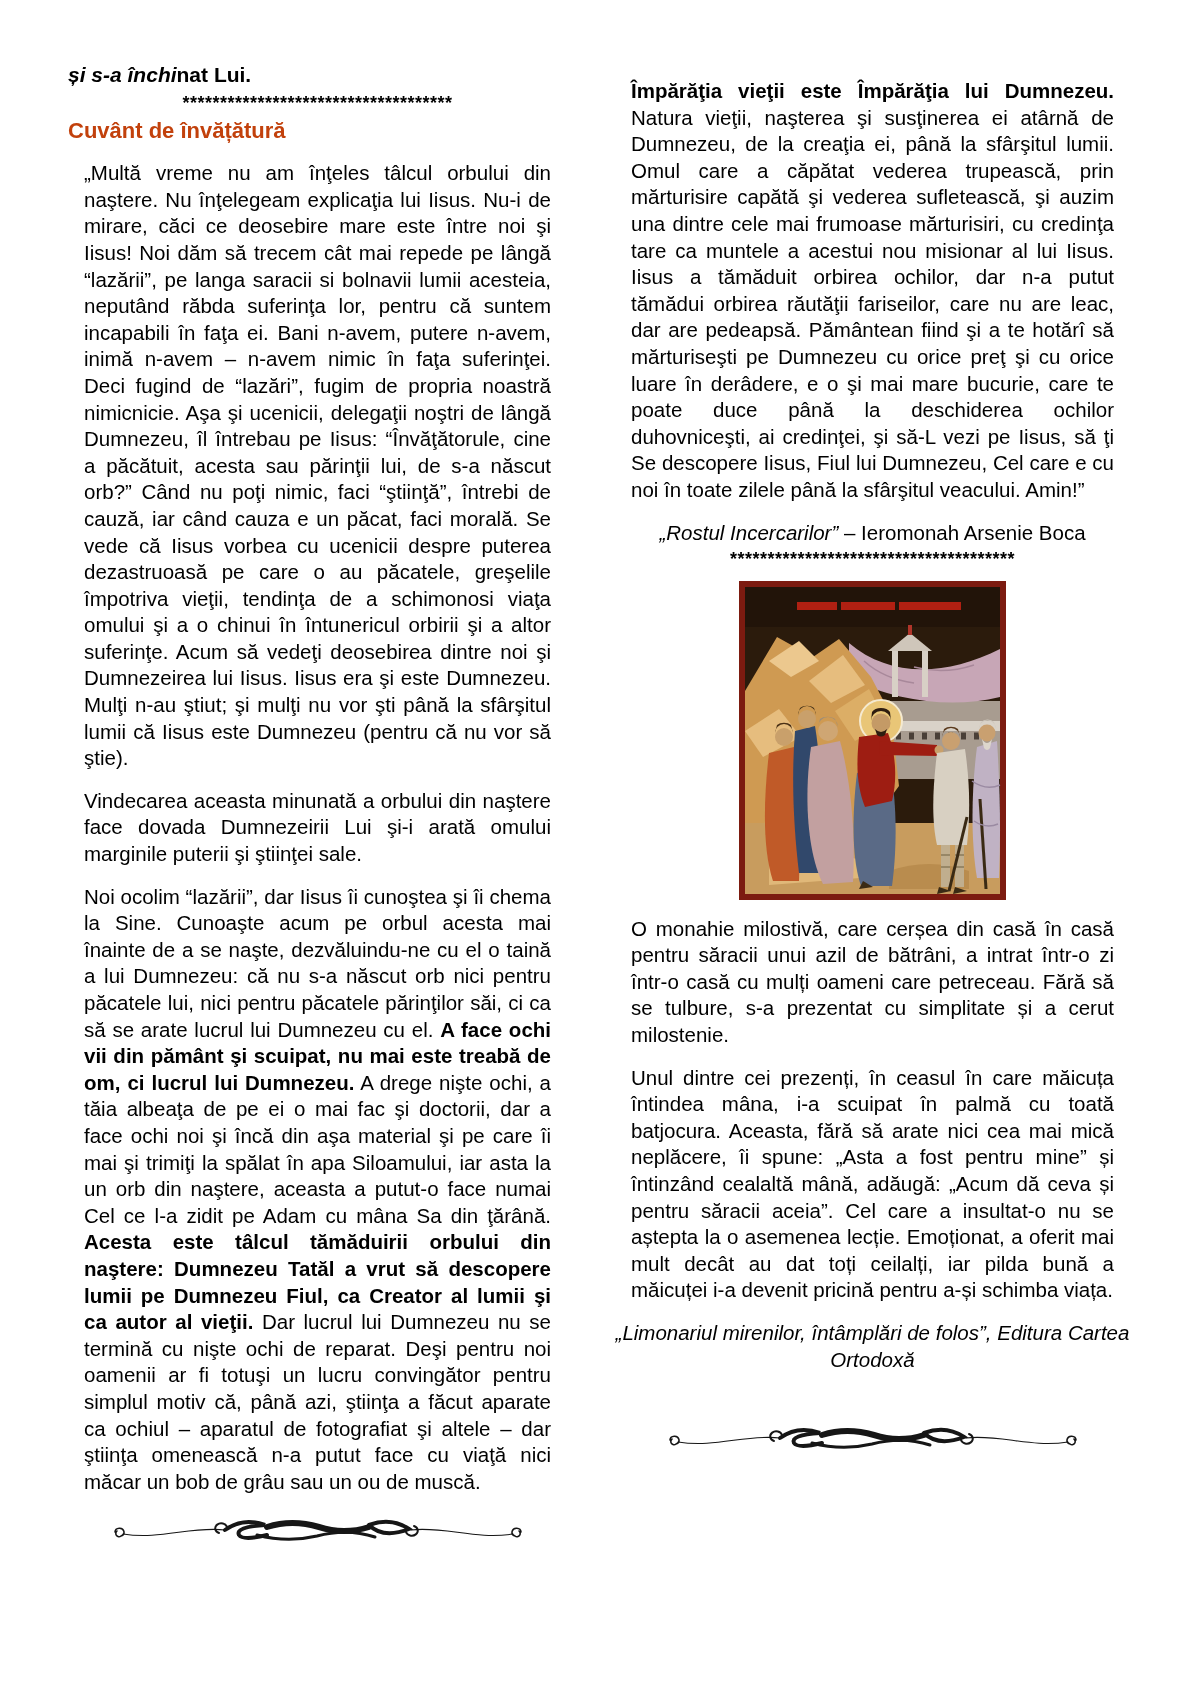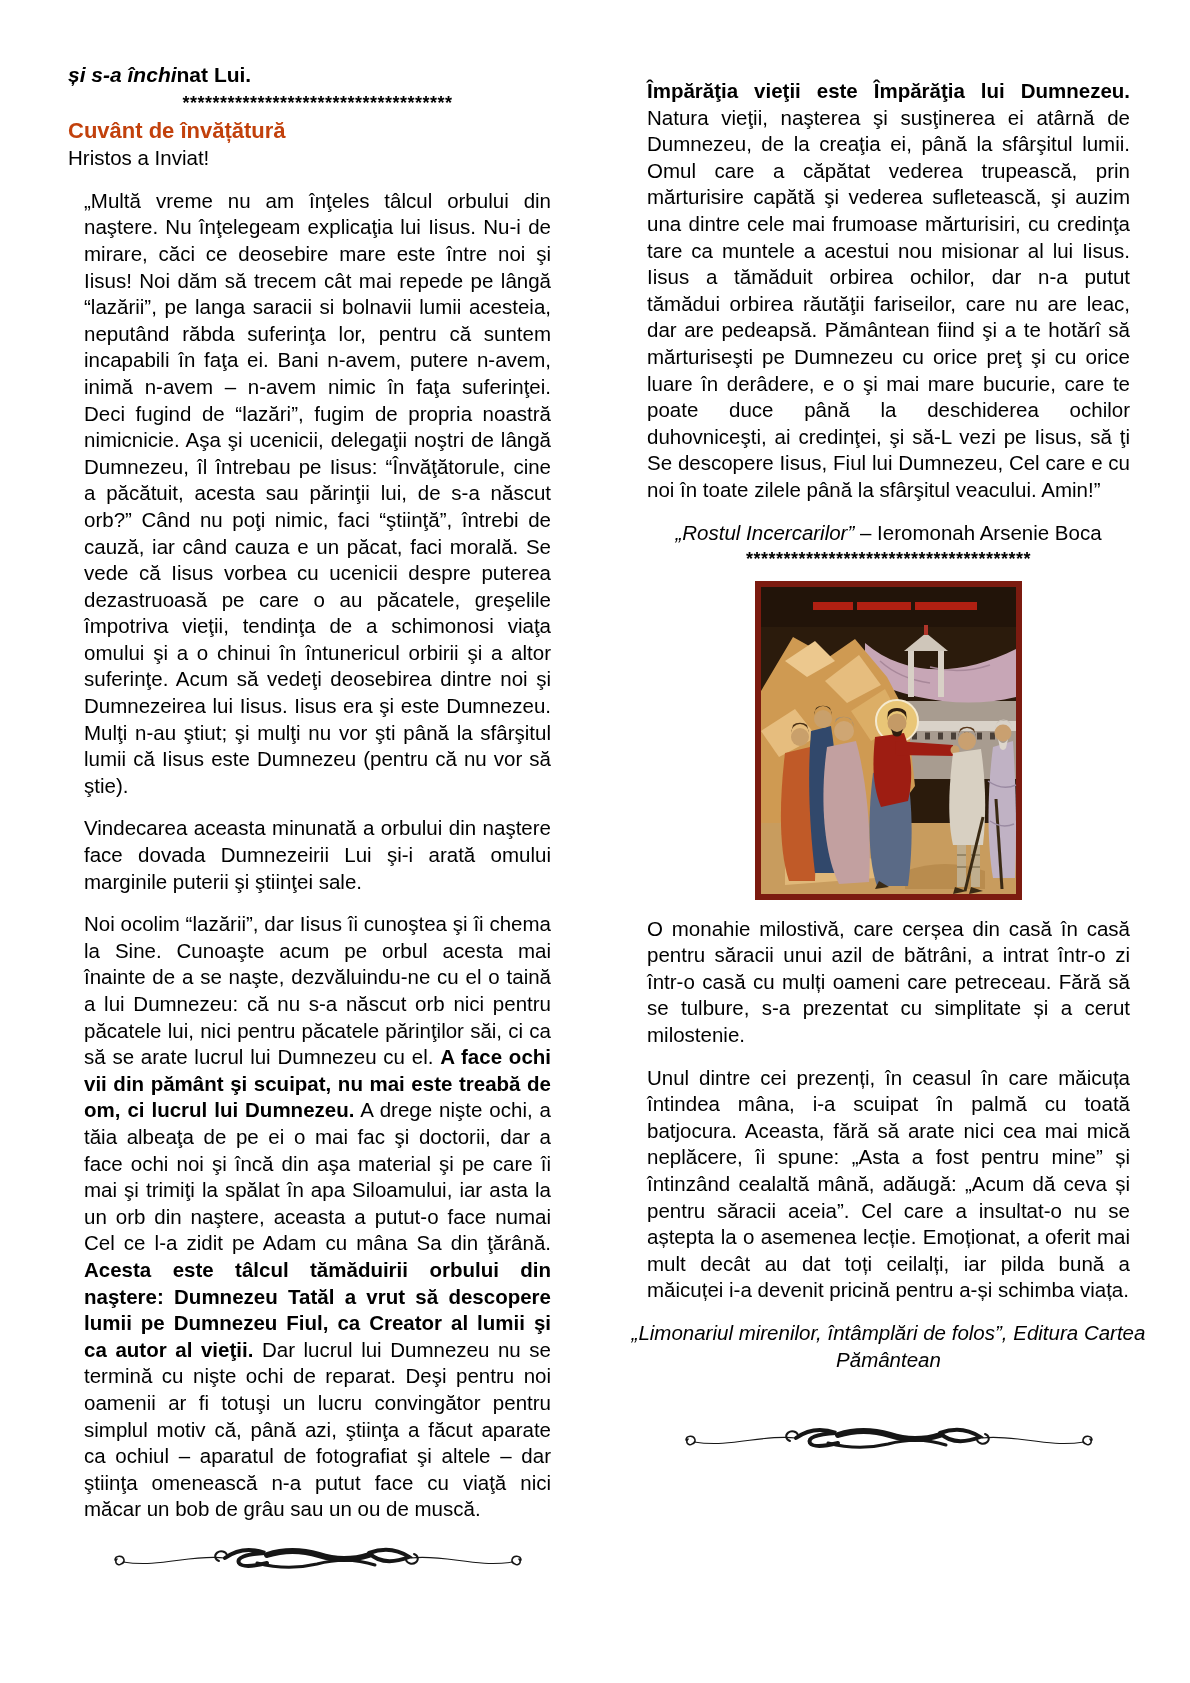--- a/index.html
+++ b/index.html
@@ -1,17 +1,17 @@
 <!DOCTYPE html>
 <html><head>
 <meta charset="utf-8">
 <style>
   html,body{margin:0;padding:0;background:#ffffff;}
   body{width:1190px;height:1683px;font-family:"Liberation Sans",sans-serif;color:#000;}
-  .page{box-sizing:border-box;width:1190px;height:1683px;padding:62px 64px 9px 68px;display:flex;gap:64px;}
+  .page{box-sizing:border-box;width:1190px;height:1683px;padding:62px 64px 9px 68px;display:flex;gap:48px;}
   .col{font-size:20.5px;line-height:26.6px;}
   .col-left{width:499px;flex:0 0 499px;}
   .col-right{width:515px;flex:0 0 515px;}
   p{margin:16px;text-align:justify;}
   .doc-title{font-size:21px;font-weight:700;margin:0 0 1px 0;}
   .italic{font-style:italic;}
   .stars-line{text-align:center;font-weight:700;font-size:18px;letter-spacing:.5px;margin:0;}
   .red-heading{color:#c2410c;font-weight:700;font-size:22px;line-height:27px;margin:1px 0 1px 0;text-align:justify;}
   .plain-line{margin:0;text-align:left;}
   .attr-line{margin:0;text-align:center;}
@@ -21,21 +21,20 @@
 </style>
 </head>
 <body>
 
 <div class="page">
 
   <div class="col col-left">
     <div class="doc-title"><span class="italic">și s-a închi</span><span>nat Lui.</span></div>
     <div class="stars-line">************************************</div>
     <div class="red-heading">Cuvânt de învățătură</div>
-    <p class="plain-line">Hristos a Inviat!</p>
     <p>„Multă vreme nu am înţeles tâlcul orbului din naştere. Nu înţelegeam explicaţia lui Iisus. Nu-i de mirare, căci ce deosebire mare este între noi şi Iisus! Noi dăm să trecem cât mai repede pe lângă “lazării”, pe langa saracii si bolnavii lumii acesteia, neputând răbda suferinţa lor, pentru că suntem incapabili în faţa ei. Bani n-avem, putere n-avem, inimă n-avem – n-avem nimic în faţa suferinţei. Deci fugind de “lazări”, fugim de propria noastră nimicnicie. Aşa şi ucenicii, delegaţii noştri de lângă Dumnezeu, îl întrebau pe Iisus: “Învăţătorule, cine a păcătuit, acesta sau părinţii lui, de s-a născut orb?” Când nu poţi nimic, faci “ştiinţă”, întrebi de cauză, iar când cauza e un păcat, faci morală. Se vede că Iisus vorbea cu ucenicii despre puterea dezastruoasă pe care o au păcatele, greşelile împotriva vieţii, tendinţa de a schimonosi viaţa omului şi a o chinui în întunericul orbirii şi a altor suferinţe. Acum să vedeţi deosebirea dintre noi şi Dumnezeirea lui Iisus. Iisus era şi este Dumnezeu. Mulţi n-au ştiut; şi mulţi nu vor şti până la sfârşitul lumii că Iisus este Dumnezeu (pentru că nu vor să ştie).</p>
     <p>Vindecarea aceasta minunată a orbului din naştere face dovada Dumnezeirii Lui şi-i arată omului marginile puterii şi ştiinţei sale.</p>
     <p><span>Noi ocolim “lazării”, dar Iisus îi cunoştea şi îi chema la Sine. Cunoaşte acum pe orbul acesta mai înainte de a se naşte, dezvăluindu-ne cu el o taină a lui Dumnezeu: că nu s-a născut orb nici pentru păcatele lui, nici pentru păcatele părinţilor săi, ci ca să se arate lucrul lui Dumnezeu cu el. </span><b>A face ochi vii din pământ şi scuipat, nu mai este treabă de om, ci lucrul lui Dumnezeu.</b><span> A drege nişte ochi, a tăia albeaţa de pe ei o mai fac şi doctorii, dar a face ochi noi şi încă din aşa material şi pe care îi mai şi trimiţi la spălat în apa Siloamului, iar asta la un orb din naştere, aceasta a putut-o face numai Cel ce l-a zidit pe Adam cu mâna Sa din ţărână. </span><b>Acesta este tâlcul tămăduirii orbului din naştere: Dumnezeu Tatăl a vrut să descopere lumii pe Dumnezeu Fiul, ca Creator al lumii şi ca autor al vieţii.</b><span> Dar lucrul lui Dumnezeu nu se termină cu nişte ochi de reparat. Deşi pentru noi oamenii ar fi totuşi un lucru convingător pentru simplul motiv că, până azi, ştiinţa a făcut aparate ca ochiul – aparatul de fotografiat şi altele – dar ştiinţa omenească n-a putut face cu viaţă nici măcar un bob de grâu sau un ou de muscă.</span></p>
 
     <svg class="flourish" width="430" height="34" viewBox="0 0 430 34">
       <g stroke="#161616" fill="none" stroke-linecap="round">
         <path d="M12 21 a4.5 4 0 1 1 6 4 a3 3 0 1 1 -4 -5" stroke-width="1.6"></path>
         <path d="M20 23 C 58 29, 88 15, 122 19" stroke-width="1.1"></path>
         <path d="M418 21 a4.5 4 0 1 0 -6 4 a3 3 0 1 0 4 -5" stroke-width="1.6"></path>
         <path d="M410 23 C 372 29, 342 15, 308 19" stroke-width="1.1"></path>
@@ -137,21 +136,21 @@
         <circle cx="248" cy="152" r="8.5" fill="#c9a070"></circle>
         <path d="M240 148 a8.5 8.5 0 0 1 17 0 l-2 -7 a8 6 0 0 0 -13 0 Z" fill="#cfc8be"></path>
         <path d="M243 158 q5 8 10 0 l-2 9 q-3 4 -6 0 Z" fill="#ddd6cc"></path>
         <line x1="241" y1="218" x2="247" y2="308" stroke="#3a2a14" stroke-width="3"></line>
         <path d="M233 200 q14 10 28 4 M235 240 q12 8 24 3" stroke="#9a8aa2" stroke-width="1.5" fill="none"></path>
       </g>
     </svg>
 
     <p>O monahie milostivă, care cerșea din casă în casă pentru săracii unui azil de bătrâni, a intrat într-o zi într-o casă cu mulți oameni care petreceau. Fără să se tulbure, s-a prezentat cu simplitate și a cerut milostenie.</p>
     <p>Unul dintre cei prezenți, în ceasul în care măicuța întindea mâna, i-a scuipat în palmă cu toată batjocura. Aceasta, fără să arate nici cea mai mică neplăcere, îi spune: „Asta a fost pentru mine” și întinzând cealaltă mână, adăugă: „Acum dă ceva și pentru săracii aceia”. Cel care a insultat-o nu se aștepta la o asemenea lecție. Emoționat, a oferit mai mult decât au dat toți ceilalți, iar pilda bună a măicuței i-a devenit pricină pentru a-și schimba viața.</p>
-    <p class="attr-line italic">„Limonariul mirenilor, întâmplări de folos”, Editura Cartea Pământean</p>
+    <p class="attr-line italic">„Limonariul mirenilor, întâmplări de folos”, Editura Cartea Ortodoxă</p>
 
     <svg class="flourish flourish-right" width="430" height="34" viewBox="0 0 430 34">
       <g stroke="#161616" fill="none" stroke-linecap="round">
         <path d="M12 21 a4.5 4 0 1 1 6 4 a3 3 0 1 1 -4 -5" stroke-width="1.6"></path>
         <path d="M20 23 C 58 29, 88 15, 122 19" stroke-width="1.1"></path>
         <path d="M418 21 a4.5 4 0 1 0 -6 4 a3 3 0 1 0 4 -5" stroke-width="1.6"></path>
         <path d="M410 23 C 372 29, 342 15, 308 19" stroke-width="1.1"></path>
         <path d="M116 22 a6 5 0 1 1 8 -6" stroke-width="2"></path>
         <path d="M122 19 q18 -13 40 -5 q-30 2 -26 10 q4 6 28 0" stroke-width="4"></path>
         <path d="M164 16 q25 -8 52 0 q25 8 50 0" stroke-width="6"></path>

